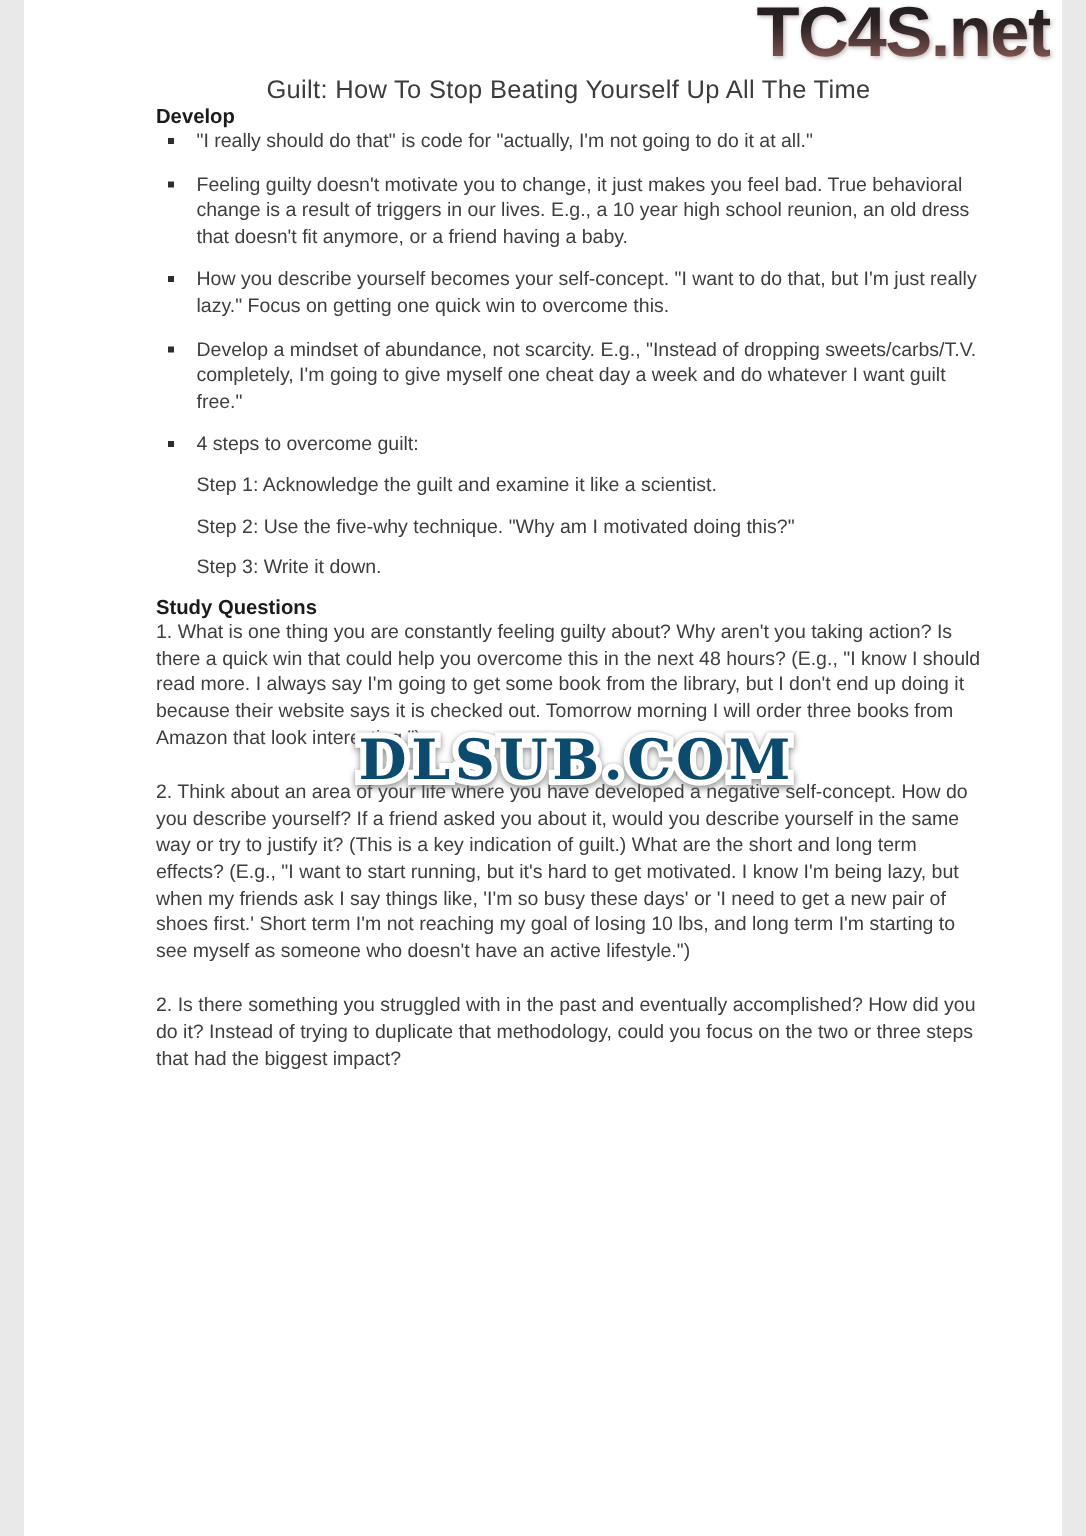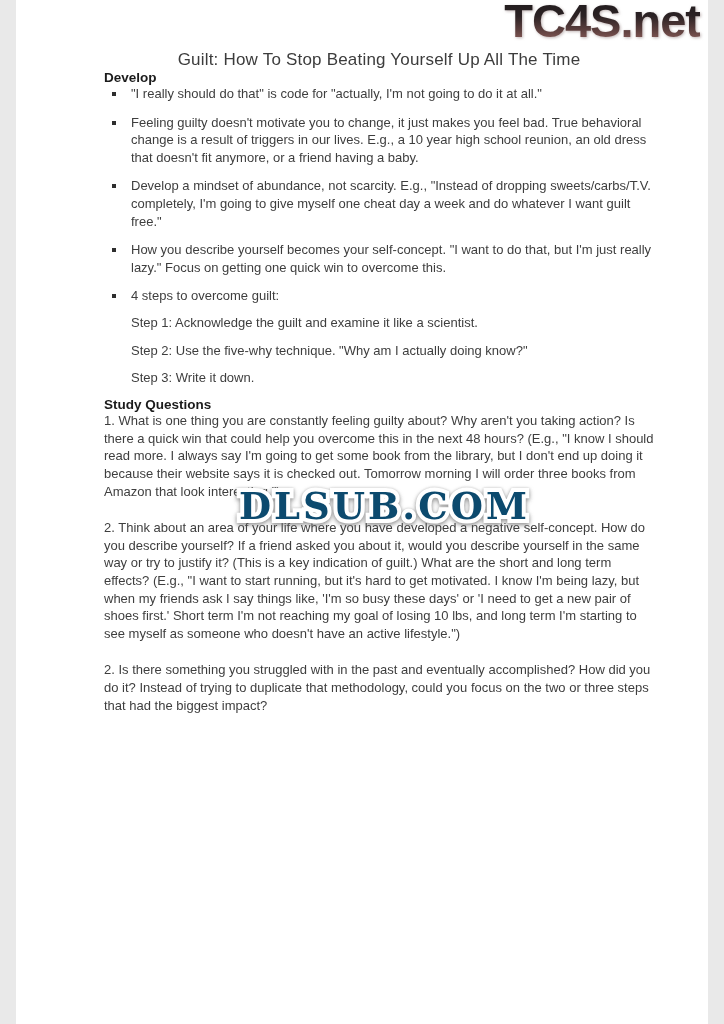--- a/index.html
+++ b/index.html
@@ -118,31 +118,31 @@
       <li>
         <span class="bullet-sq"></span>
         <span>"I really should do that" is code for "actually, I'm not going to do it at all."</span>
       </li>
       <li>
         <span class="bullet-sq"></span>
         <span>Feeling guilty doesn't motivate you to change, it just makes you feel bad. True behavioral change is a result of triggers in our lives. E.g., a 10 year high school reunion, an old dress that doesn't fit anymore, or a friend having a baby.</span>
       </li>
       <li>
         <span class="bullet-sq"></span>
-        <span>Develop a mindset of abundance, not scarcity. E.g., "Instead of dropping sweets/carbs/T.V. completely, I'm going to give myself one cheat day a week and do whatever I want guilt free."</span>
+        <span>How you describe yourself becomes your self-concept. "I want to do that, but I'm just really lazy." Focus on getting one quick win to overcome this.</span>
       </li>
       <li>
         <span class="bullet-sq"></span>
-        <span>How you describe yourself becomes your self-concept. "I want to do that, but I'm just really lazy." Focus on getting one quick win to overcome this.</span>
+        <span>Develop a mindset of abundance, not scarcity. E.g., "Instead of dropping sweets/carbs/T.V. completely, I'm going to give myself one cheat day a week and do whatever I want guilt free."</span>
       </li>
       <li>
         <span class="bullet-sq"></span>
         <span>4 steps to overcome guilt:</span>
         <p class="step">Step 1: Acknowledge the guilt and examine it like a scientist.</p>
-        <p class="step">Step 2: Use the five-why technique. "Why am I actually doing know?"</p>
+        <p class="step">Step 2: Use the five-why technique. "Why am I motivated doing this?"</p>
         <p class="step">Step 3: Write it down.</p>
       </li>
     </ul>
 
     <h2 class="sec-heading study-heading">Study Questions</h2>
 
     <p class="question">1. What is one thing you are constantly feeling guilty about? Why aren't you taking action? Is there a quick win that could help you overcome this in the next 48 hours? (E.g., "I know I should read more. I always say I'm going to get some book from the library, but I don't end up doing it because their website says it is checked out. Tomorrow morning I will order three books from Amazon that look interesting.")</p>
     <p class="question">2. Think about an area of your life where you have developed a negative self-concept. How do you describe yourself? If a friend asked you about it, would you describe yourself in the same way or try to justify it? (This is a key indication of guilt.) What are the short and long term effects? (E.g., "I want to start running, but it's hard to get motivated. I know I'm being lazy, but when my friends ask I say things like, 'I'm so busy these days' or 'I need to get a new pair of shoes first.' Short term I'm not reaching my goal of losing 10 lbs, and long term I'm starting to see myself as someone who doesn't have an active lifestyle.")</p>
     <p class="question">2. Is there something you struggled with in the past and eventually accomplished? How did you do it? Instead of trying to duplicate that methodology, could you focus on the two or three steps that had the biggest impact?</p>
 

